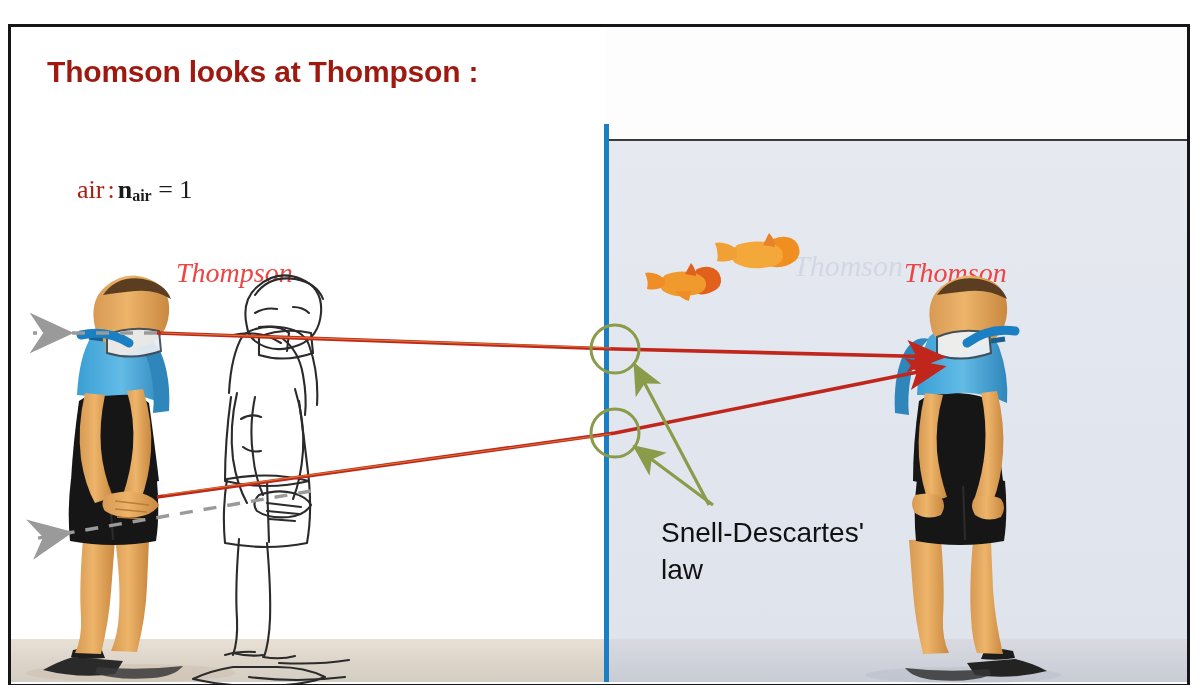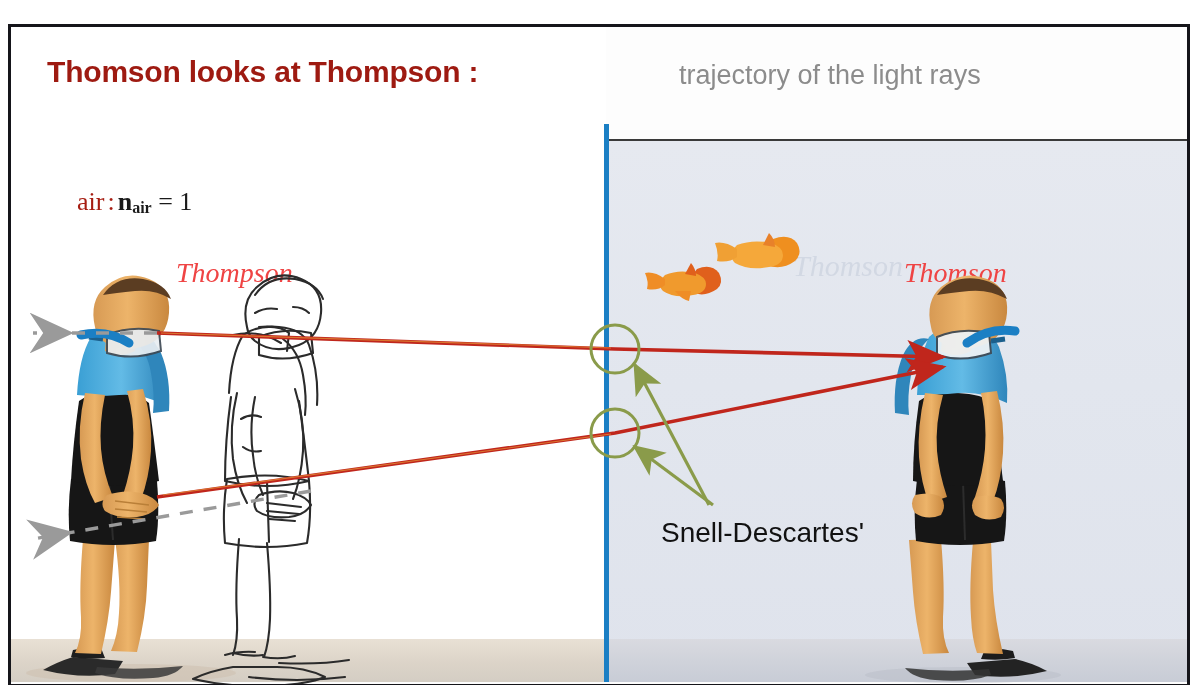--- a/index.html
+++ b/index.html
@@ -101,21 +101,20 @@
     white-space: nowrap;
   }
 
   
   .medium-label {
     position: absolute;
     font-family: "Liberation Serif", serif;
     font-size: 26px;
     white-space: nowrap;
     color: #1a1a1a;
-    margin-top: 12px;
   }
   .medium-label .mat { color: #a61d12; }
   .medium-label .colon { color: #a61d12; padding: 0 3px; }
   .medium-label sub {
     font-size: 16px;
     font-weight: bold;
     vertical-align: -3px;
   }
   .medium-label .sym { font-weight: bold; }
   #air-label  { left: 66px;  top: 148px; }
@@ -171,36 +170,36 @@
 <div id="scene">
   <div id="frame">
 
     <div class="air-region"></div>
     <div class="water-region"></div>
     <div class="ground-air"></div>
     <div class="ground-water"></div>
     <div class="interface-line"></div>
 
     <div class="title-main">Thomson looks at Thompson :</div>
-    <div class="title-sub">trajectory of the light rays</div>
 
     <div class="medium-label" id="air-label">
       <span class="mat">air</span><span class="colon">:</span><span class="sym">n</span><sub>air</sub>
       <span>=</span>
       <span>1</span>
     </div>
 
 
     <div class="watermark">Thomson</div>
 
     <div class="name-label" id="name-thompson">Thompson</div>
     <div class="name-label" id="name-thomson">Thomson</div>
 
     <div id="snell-caption">
       <div>Snell-Descartes'</div>
+      <div>law</div>
     </div>
 
     <svg id="overlay" viewBox="0 0 1182 659">
       <defs>
         <marker id="redArrow" markerWidth="11" markerHeight="9" refX="10" refY="4.5" orient="auto">
           <path d="M0,0 L11,4.5 L0,9 L2.6,4.5 Z" fill="#c0261c"></path>
         </marker>
         <marker id="greenArrow" markerWidth="10" markerHeight="9" refX="9" refY="4.5" orient="auto">
           <path d="M0,0 L10,4.5 L0,9 L2.5,4.5 Z" fill="#8a9b4a"></path>
         </marker>

